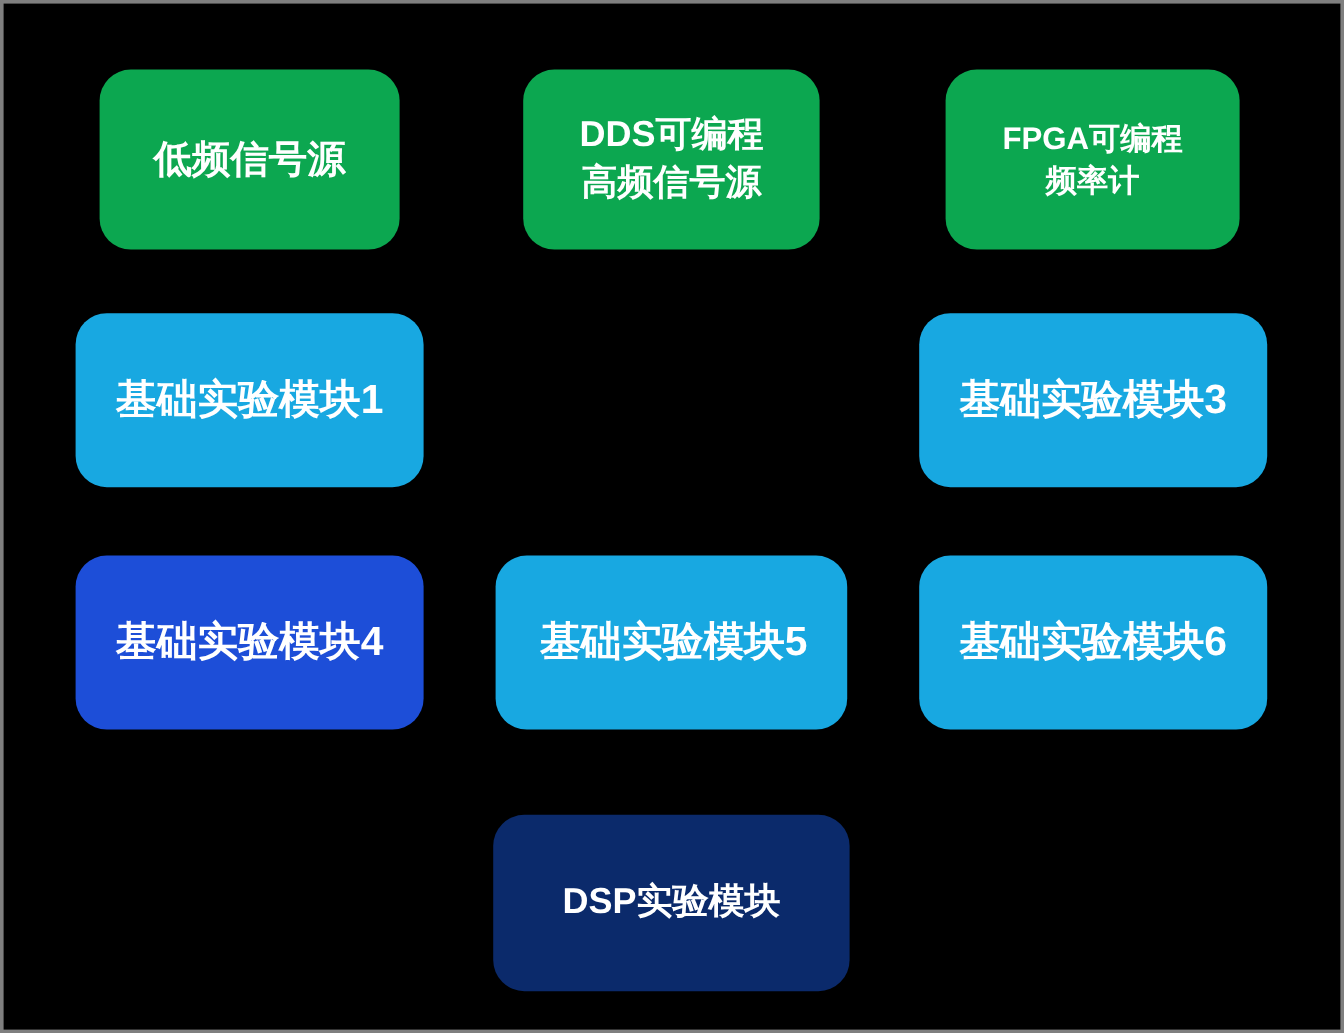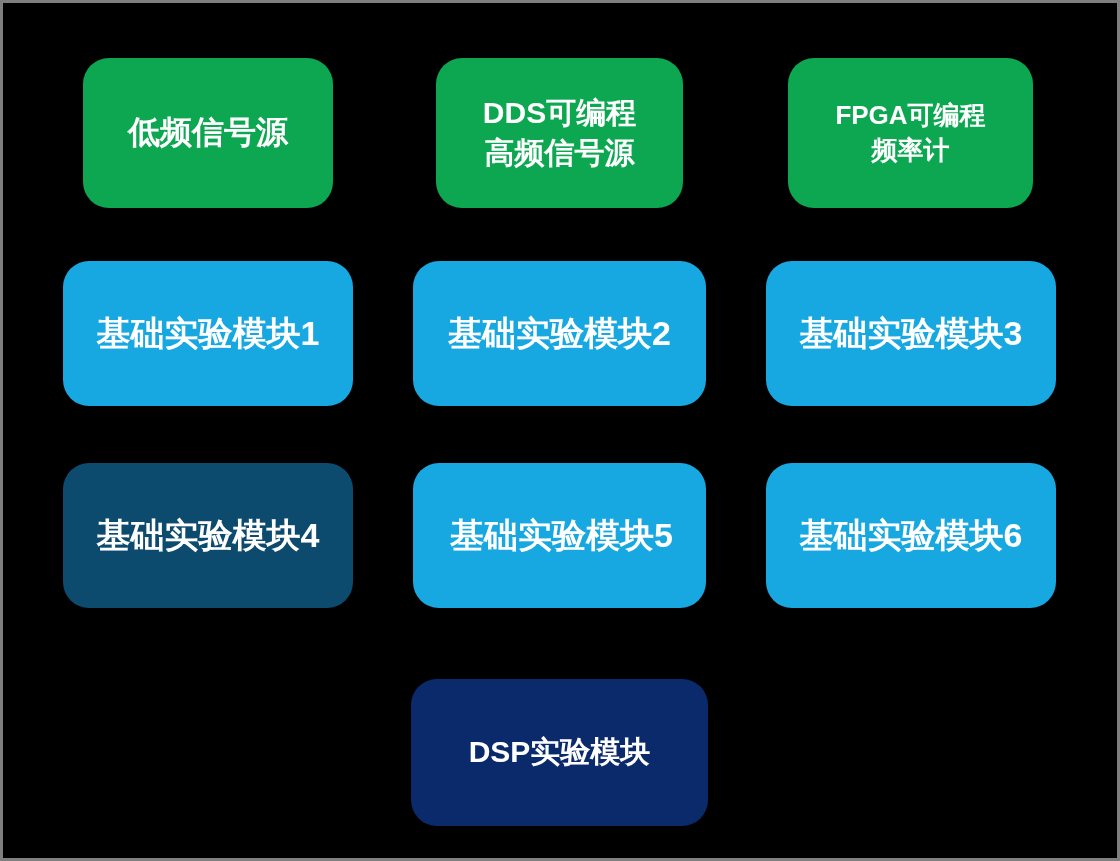--- a/index.html
+++ b/index.html
@@ -54,25 +54,24 @@
   <div id="g1" class="block" style="background: rgb(12, 167, 80);">低频信号源</div>
 
   <div id="g2" class="block" style="background: rgb(12, 167, 80);">DDS可编程
 高频信号源</div>
 
   <div id="g3" class="block" style="background: rgb(12, 167, 80);">FPGA可编程
 频率计</div>
 
   <div id="b1" class="block" style="background: rgb(24, 168, 225);">基础实验模块1</div>
 
-  <div id="b2" class="block" style="background: rgb(24, 168, 225);">基础实验模块2</div>
 
   <div id="b3" class="block" style="background: rgb(24, 168, 225);">基础实验模块3</div>
 
-  <div id="b4" class="block" style="background: #0c4a6e;">基础实验模块4</div>
+  <div id="b4" class="block" style="background: #1d4ed8;">基础实验模块4</div>
 
   <div id="b5" class="block" style="background: rgb(24, 168, 225); padding-left: 12px;">基础实验模块5</div>
 
   <div id="b6" class="block" style="background: rgb(24, 168, 225);">基础实验模块6</div>
 
   <div id="dsp" class="block" style="background: rgb(11, 42, 107);">DSP实验模块</div>
 
 </div>
 
 </body></html>

